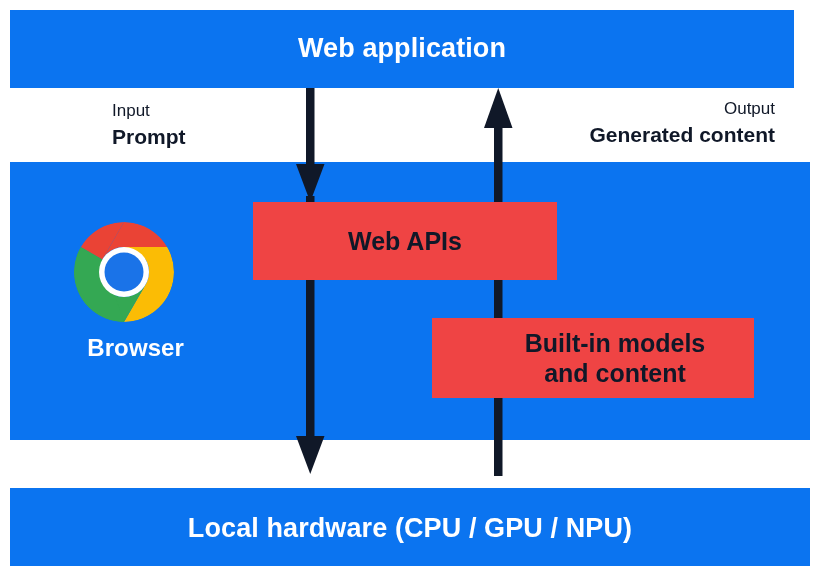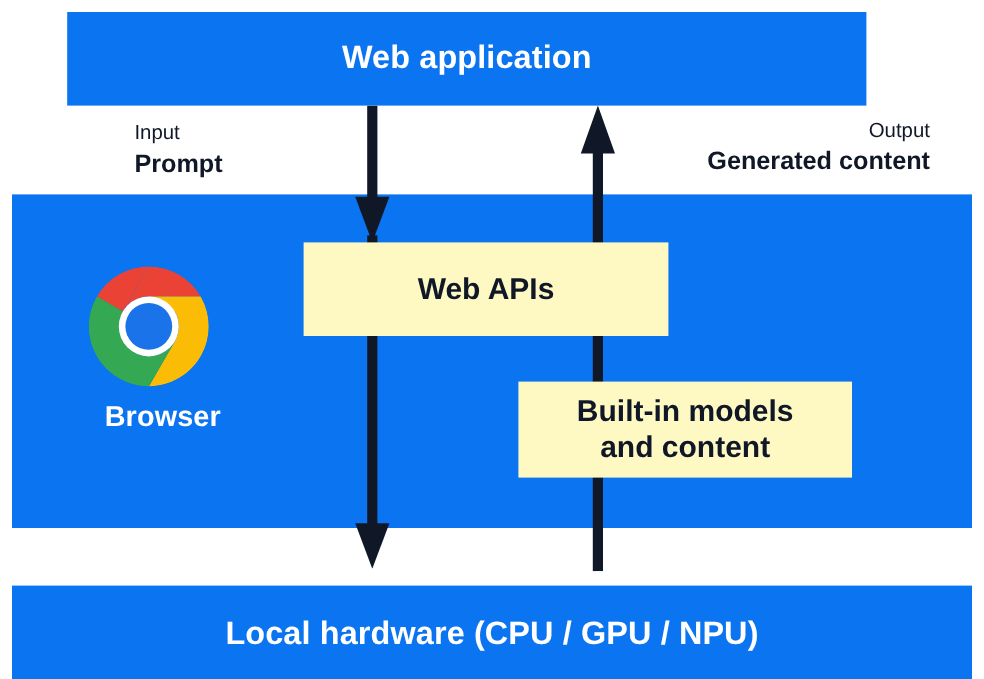--- a/index.html
+++ b/index.html
@@ -20,23 +20,22 @@
   }
 
   
   .band {
     position: absolute;
     background: #0b74f0;
   }
   #band-web-application {
     left: 10px;
     top: 10px;
-    width: 666px;
+    width: 784px;
     height: 78px;
-    margin-left: 46px;
   }
   #band-browser {
     left: 10px;
     top: 162px;
     width: 800px;
     height: 278px;
   }
   #band-local-hardware {
     left: 10px;
     top: 488px;
@@ -77,21 +76,21 @@
   #arrow-down-to-hardware {
     left: 288px;
     top: 196px;
     width: 44px;
     height: 278px;
   }
 
   
   .gold-box {
     position: absolute;
-    background: #fef9c3;
+    background: #ef4444;
     display: flex;
     align-items: center;
     justify-content: center;
     text-align: center;
     color: #101828;
     font-weight: bold;
     line-height: 1.22;
   }
   #box-web-apis {
     left: 253px;
@@ -99,20 +98,21 @@
     width: 304px;
     height: 78px;
     font-size: 25px;
   }
   #box-built-in-models {
     left: 432px;
     top: 318px;
     width: 278px;
     height: 80px;
     font-size: 25px;
+    padding-left: 44px;
   }
 
   
   .flow-label {
     position: absolute;
     color: #101828;
     white-space: nowrap;
   }
   .flow-label .kicker {
     display: block;

